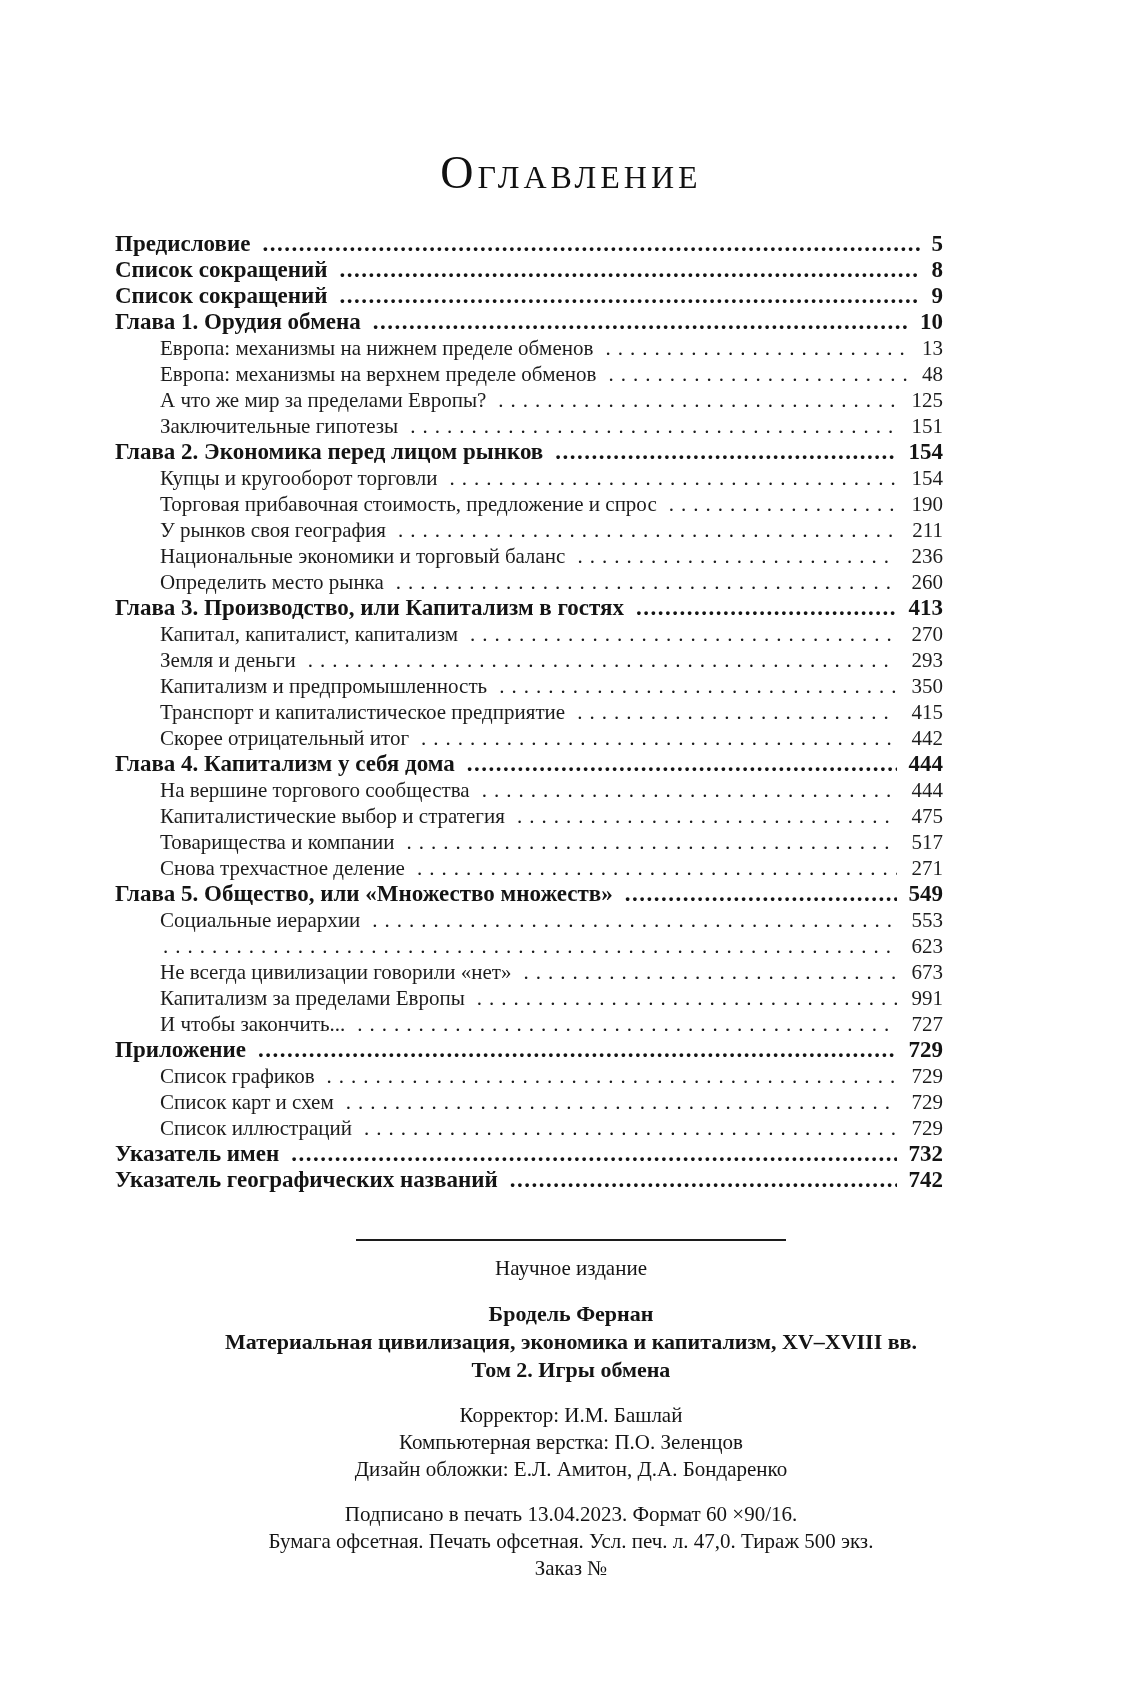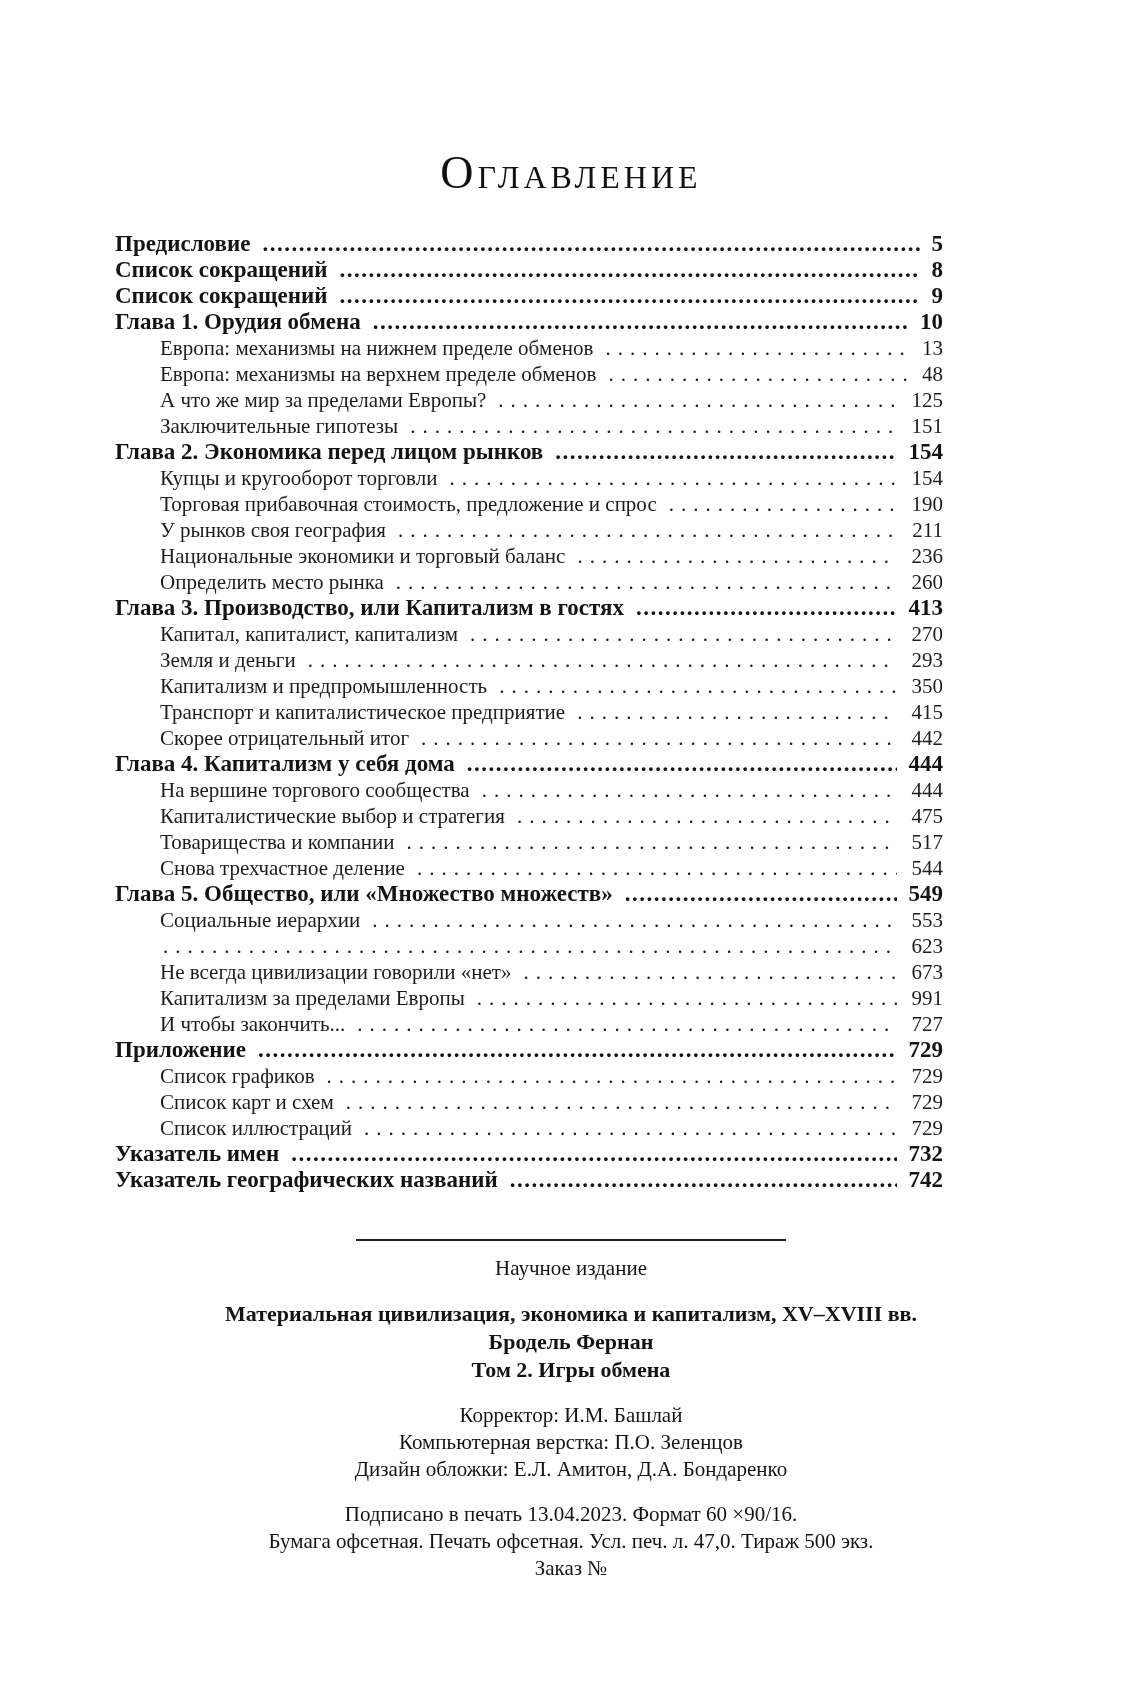--- a/index.html
+++ b/index.html
@@ -234,21 +234,21 @@
 
       <div class="toc-row level-1">
         <span class="toc-label">Товарищества и компании</span>
         <span class="toc-dots"></span>
         <span class="toc-page">517</span>
       </div>
 
       <div class="toc-row level-1">
         <span class="toc-label">Снова трехчастное деление</span>
         <span class="toc-dots"></span>
-        <span class="toc-page">544</span>
+        <span class="toc-page">271</span>
       </div>
 
       <div class="toc-row level-0">
         <span class="toc-label">Глава 5. Общество, или «Множество множеств»</span>
         <span class="toc-dots"></span>
         <span class="toc-page">549</span>
       </div>
 
       <div class="toc-row level-1">
         <span class="toc-label">Социальные иерархии</span>
@@ -315,22 +315,22 @@
         <span class="toc-page">742</span>
       </div>
     </div>
 
   <div class="colophon">
     <hr class="colophon-rule">
 
     <p>Научное издание</p>
 
     <div class="colophon-block bold">
+      <p>Бродель Фернан</p>
       <p>Материальная цивилизация, экономика и капитализм, XV–XVIII вв.</p>
-      <p>Бродель Фернан</p>
       <p>Том 2. Игры обмена</p>
     </div>
 
     <div class="colophon-block">
       <p>Корректор: И.М. Башлай</p>
       <p>Компьютерная верстка: П.О. Зеленцов</p>
       <p>Дизайн обложки: Е.Л. Амитон, Д.А. Бондаренко</p>
     </div>
 
     <div class="colophon-block">

